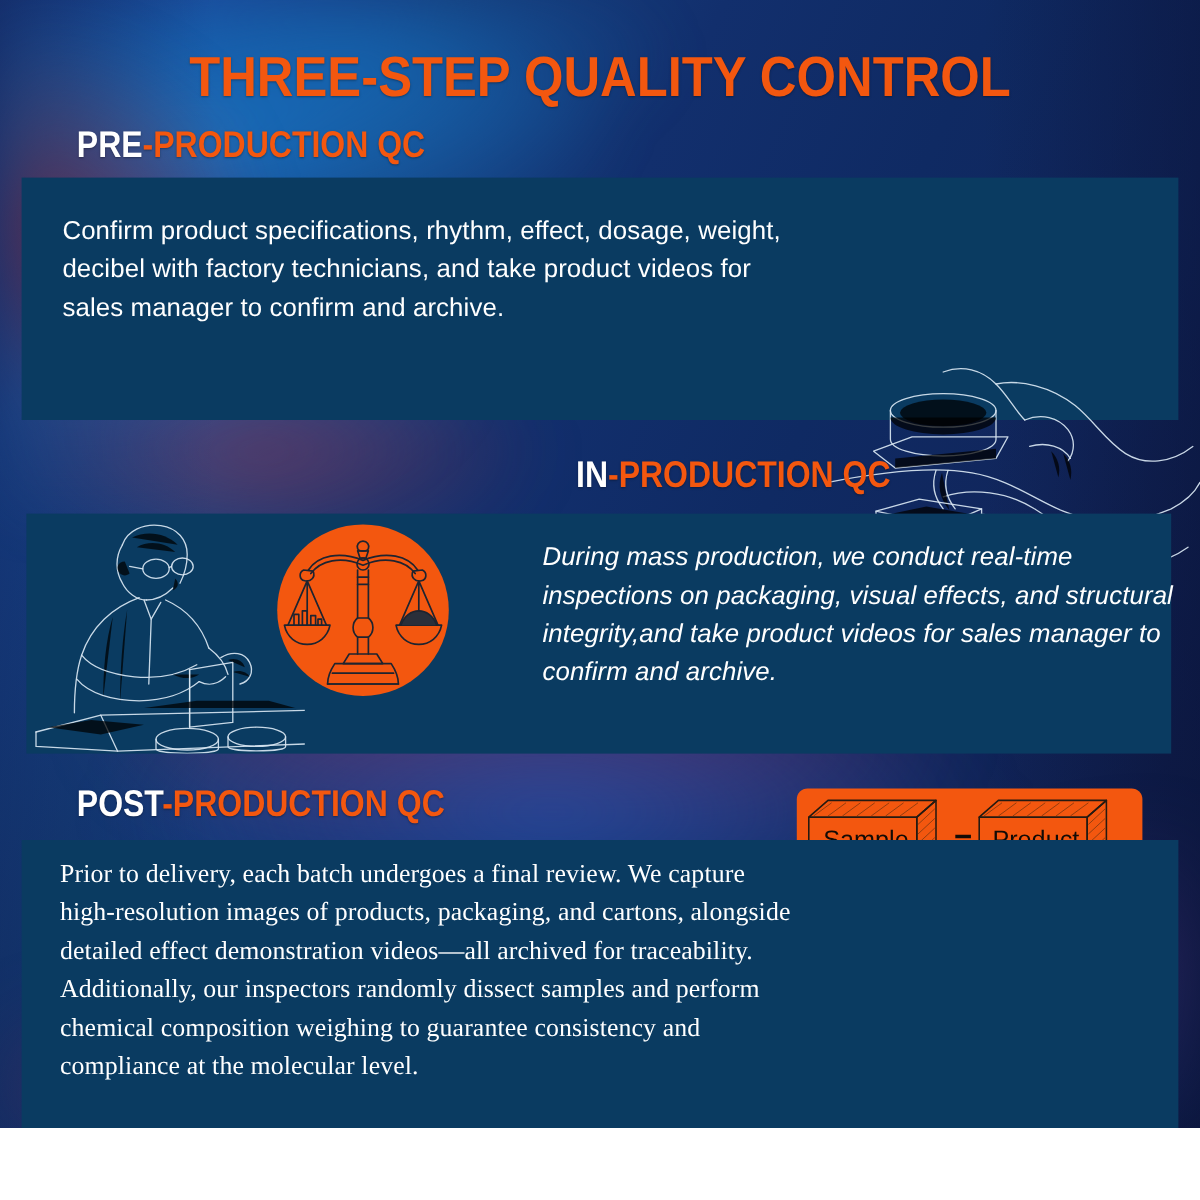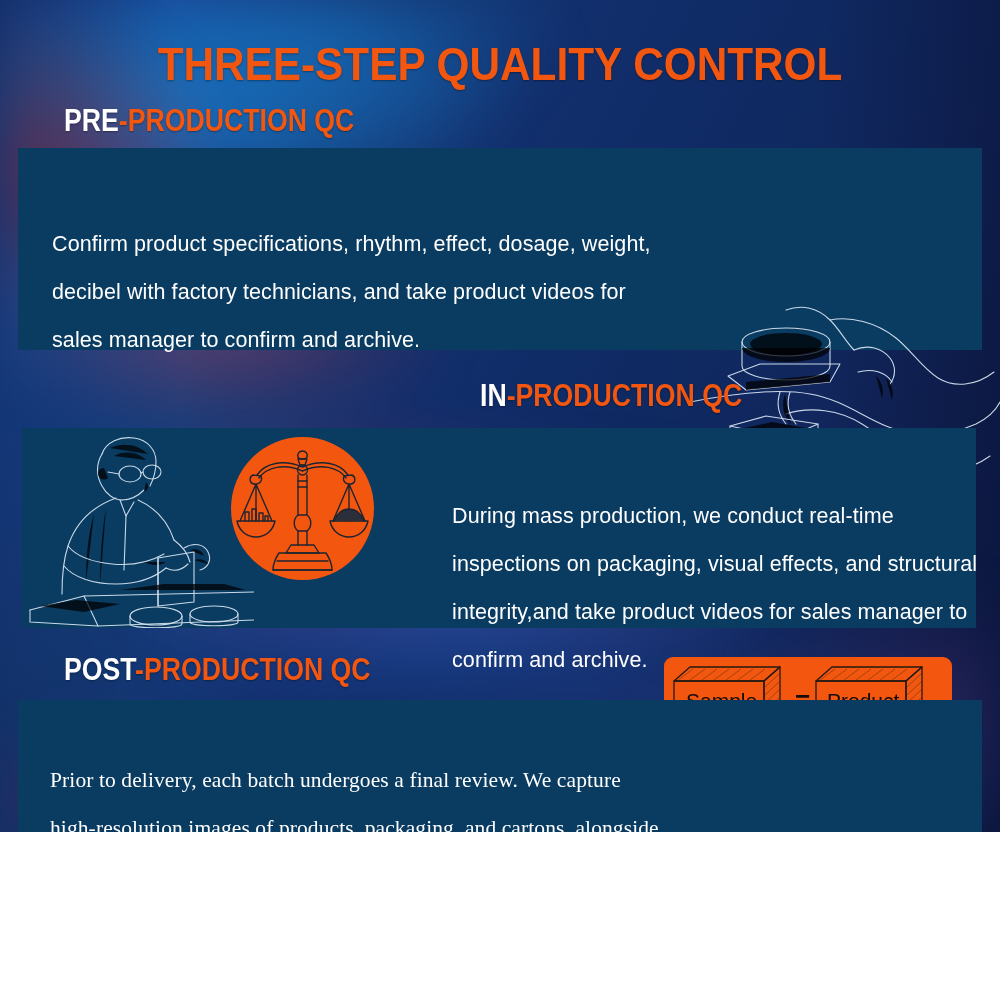--- a/index.html
+++ b/index.html
@@ -7,21 +7,21 @@
   html, body {
     width: 1000px;
     height: 1000px;
     overflow: hidden;
     font-family: "Liberation Sans", sans-serif;
   }
 
   #poster {
     position: relative;
     width: 1000px;
-    height: 832px;
+    height: 940px;
     background-color: #0f172a;
     overflow: hidden;
   }
 
   
   .bg-layer {
     position: absolute;
     inset: 0;
     pointer-events: none;
   }
@@ -99,32 +99,31 @@
   #heading-pre  { top: 103px; left: 64px;  transform-origin: 0 50%; }
   #heading-in   { top: 378px; left: 480px; transform-origin: 0 50%; }
   #heading-post { top: 652px; left: 64px;  transform-origin: 0 50%; }
 
   
   .panel {
     position: absolute;
     background: #0A3B61;
   }
   #panel-1 { left: 18px; top: 148px; width: 964px; height: 202px; }
-  #panel-2 { left: 22px; top: 428px; width: 954px; height: 200px; }
+  #panel-2 { left: 22px; top: 428px; width: 954px; height: 200px; font-style: italic; }
   #panel-3 { left: 18px; top: 700px; width: 964px; height: 282px; }
 
   .panel-text {
     position: absolute;
     color: #FFFFFF;
     font-family: "Liberation Sans", sans-serif;
     font-size: 21.5px;
-    line-height: 48px;
+    line-height: 32px;
     letter-spacing: .1px;
     white-space: pre-line;
-    margin-top: 44px;
   }
   #text-1 { left: 34px; top: 28px; width: 600px; }
   #text-2 { left: 430px; top: 20px; width: 545px; }
   #text-3 { left: 32px; top: 12px; width: 620px; font-family: Liberation Serif, serif; }
 
   
   .art { position: absolute; pointer-events: none; }
   .art svg { display: block; }
   .ln {
     fill: none;

